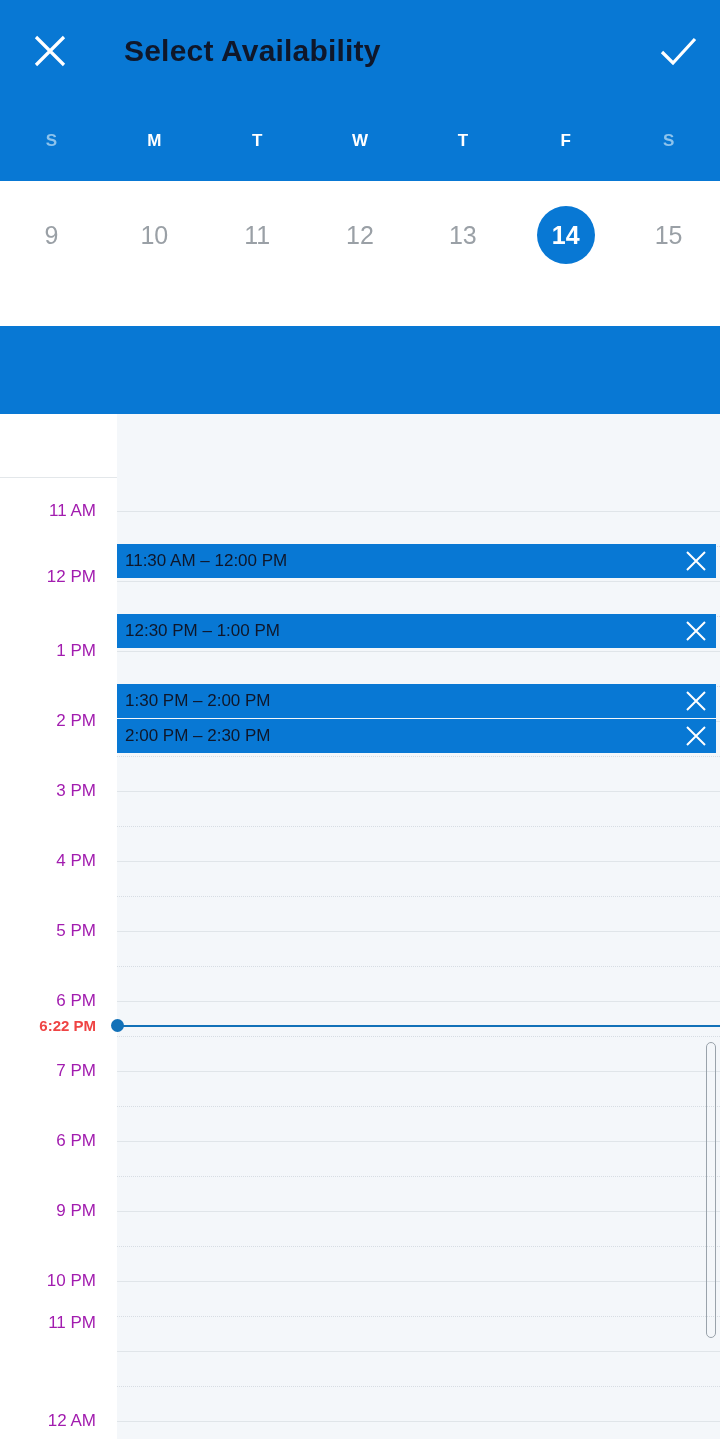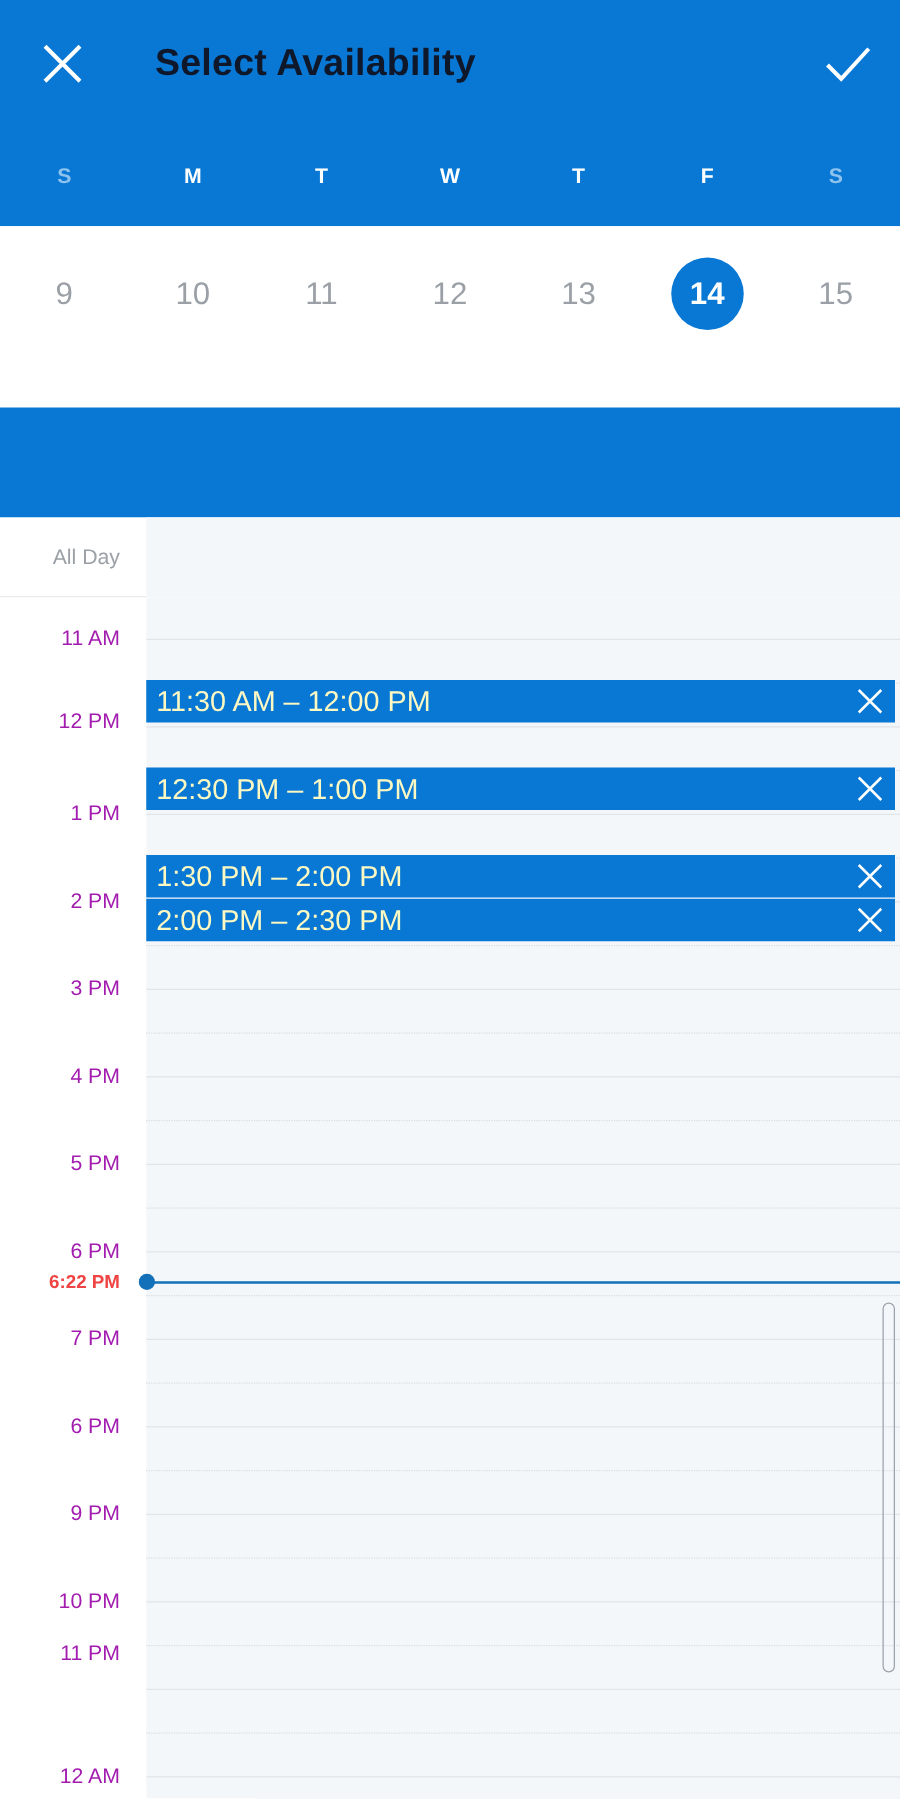--- a/index.html
+++ b/index.html
@@ -133,21 +133,21 @@
   }
 
   
   .event {
     position: absolute; left: 117px; width: 599px; height: 34px;
     background: #0878d4; color: #ffffff;
     display: flex; align-items: center;
     cursor: pointer;
   }
   .event .etext {
-    margin-left: 8px; font-size: 23px; color: #fef9c3;
+    margin-left: 8px; font-size: 17px; color: #0f172a;
     line-height: 34px; white-space: nowrap; text-align: right;
   }
   .event .eclose {
     position: absolute; right: 9px; top: 50%; margin-top: -11px;
     width: 22px; height: 22px; cursor: pointer;
   }
 
   
   .now-line {
     position: absolute; left: 117px; right: 0; height: 2px;
@@ -227,21 +227,20 @@
         </div>
     </div>
     <div class="drag-handle"></div>
   </div>
 
   <div class="daybar">
     <div class="daychip">Fri 14</div>
   </div>
 
   <div class="allday-row">
-    <div class="allday-label">All Day</div>
     <div class="allday-cell"></div>
   </div>
 
   <div class="grid">
     <div class="grid-bg"></div>
     <div class="gutter"></div>
 
     <div class="hour-line" style="top:33px"></div>
     <div class="half-line" style="top:68px"></div>
     <div class="hour-line" style="top:103px"></div>

